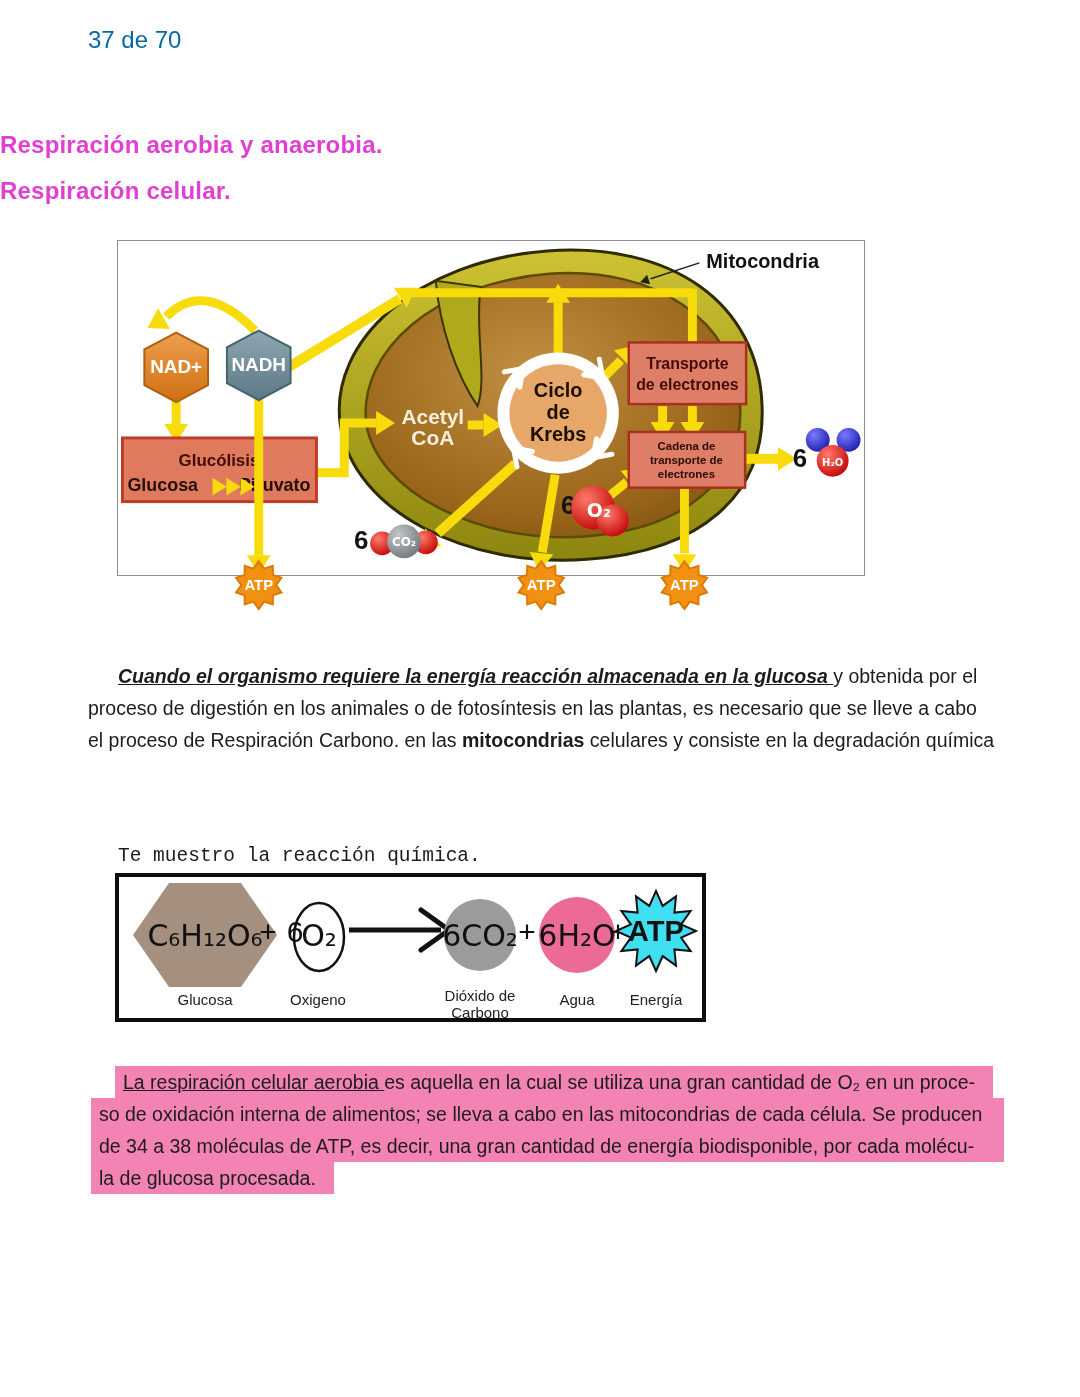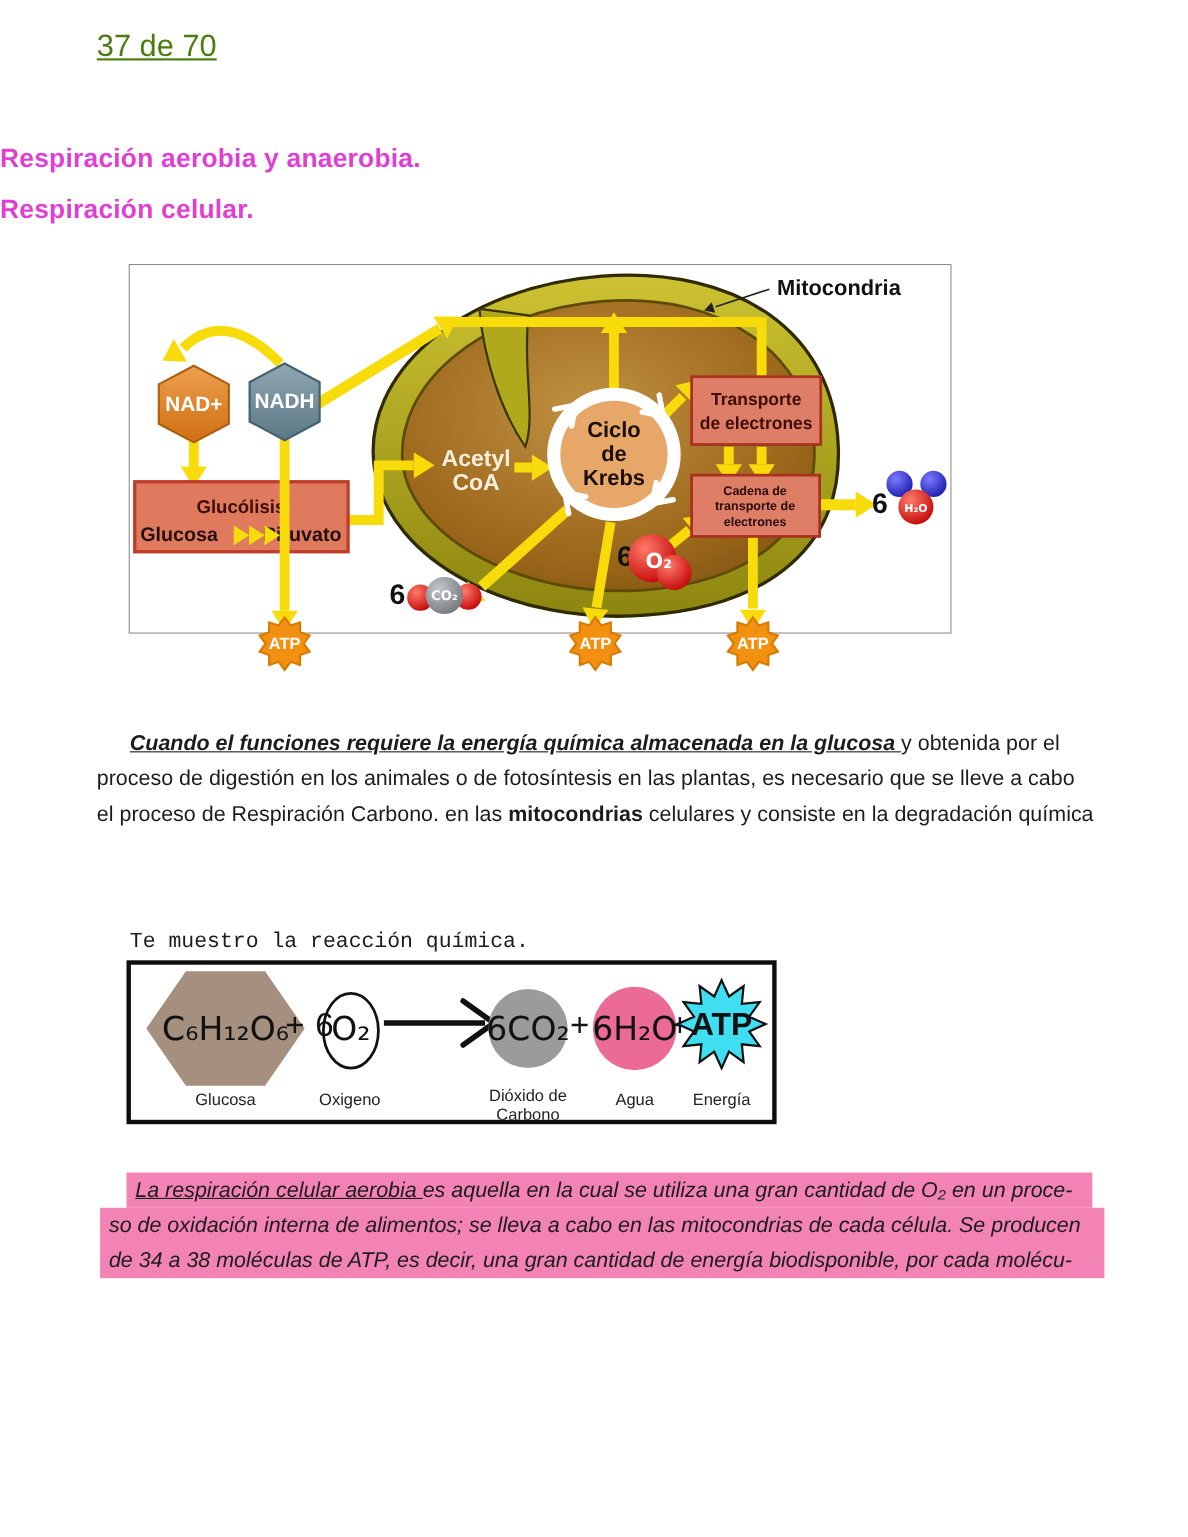--- a/index.html
+++ b/index.html
@@ -1,33 +1,33 @@
 <!DOCTYPE html>
 <html><head>
 <meta charset="utf-8">
 <style>
   html,body{margin:0;padding:0;background:#ffffff;}
   .page{position:relative;width:1080px;height:1397px;background:#ffffff;overflow:hidden;
         font-family:"Liberation Sans","DejaVu Sans",sans-serif;color:#1c1c1c;}
-  .pagenum{position:absolute;left:88px;top:26px;font-size:28px;color:#4d7c0f;
-           text-decoration:underline;}
+  .pagenum{position:absolute;left:88px;top:26px;font-size:24px;color:#0369a1;
+           }
   .title{position:absolute;left:0;width:852px;text-align:left;font-weight:bold;
          font-size:24px;color:#e13fd4;letter-spacing:.2px;}
   .title.l1{top:131px;}
   .title.l2{top:177px;}
   .diagram-box{position:absolute;left:117px;top:240px;width:748px;height:336px;
                border:1.5px solid #8f8f8f;background:#fff;box-sizing:border-box;}
   .para{position:absolute;left:88px;width:910px;font-size:19.5px;line-height:32px;}
   .para .ln{height:32px;white-space:nowrap;}
   .p1{top:660px;}
   .p1 .ln.indent{padding-left:30px;}
   .intro{position:absolute;left:118px;top:845px;font-size:19.5px;font-family:Liberation Mono, monospace;}
   .reaction-box{position:absolute;left:115px;top:873px;width:591px;height:149px;
                 border:4px solid #0d0d0d;background:#fff;box-sizing:border-box;}
-  .hl{top:1066px;width:807px;left:80px;font-style:italic;}
+  .hl{top:1066px;width:807px;left:80px;}
   .hl .ln{background:#f383b4;padding-left:8px;box-sizing:border-box;margin-left:11px;}
   .hl .ln.indent{margin-left:35px;width:878px;}
   .hl .ln.full{width:913px;}
   .hl .ln.last{width:243px;}
   svg text{font-family:"Liberation Sans","DejaVu Sans",sans-serif;}
   svg text.formula{font-family:"DejaVu Sans",sans-serif;}
 </style>
 </head>
 <body>
 
@@ -183,21 +183,21 @@
         <text x="0" y="1" text-anchor="middle" dominant-baseline="middle" font-size="15" font-weight="bold" fill="#fff">ATP</text>
       </g>
       <g transform="translate(568,346)">
         <polygon fill="#f29111" stroke="#d87b00" stroke-width="2" points="0.0,-24.0 5.4,-16.6 14.1,-19.4 14.2,-10.3 22.8,-7.4 17.5,0.0 22.8,7.4 14.2,10.3 14.1,19.4 5.4,16.6 0.0,24.0 -5.4,16.6 -14.1,19.4 -14.2,10.3 -22.8,7.4 -17.5,0.0 -22.8,-7.4 -14.2,-10.3 -14.1,-19.4 -5.4,-16.6"></polygon>
         <text x="0" y="1" text-anchor="middle" dominant-baseline="middle" font-size="15" font-weight="bold" fill="#fff">ATP</text>
       </g>
     </svg>
   </div>
 
   <div class="para p1">
-    <div class="ln indent"><span style="font-weight: bold; font-style: italic; text-decoration: underline;">Cuando el funciones requiere la energía química almacenada en la glucosa </span><span>y obtenida por el</span></div>
+    <div class="ln indent"><span style="font-weight: bold; font-style: italic; text-decoration: underline;">Cuando el organismo requiere la energía reacción almacenada en la glucosa </span><span>y obtenida por el</span></div>
     <div class="ln"><span>proceso de digestión en los animales o de fotosíntesis en las plantas, es necesario que se lleve a cabo</span></div>
     <div class="ln"><span>el proceso de Respiración Carbono. en las </span><span style="font-weight: bold;">mitocondrias</span><span> celulares y consiste en la degradación química</span></div>
   </div>
 
   <div class="intro">Te muestro la reacción química.</div>
 
   <div class="reaction-box">
     <svg width="583" height="141" viewBox="0 0 583 141">
       <polygon points="14,58 50,6 122,6 158,58 122,110 50,110" fill="#a5907f"></polygon>
       <text class="formula" x="86" y="60" text-anchor="middle" dominant-baseline="middle" font-size="30" fill="#111">C₆H₁₂O₆</text>
@@ -223,15 +223,16 @@
       <text x="361" y="137" text-anchor="middle" dominant-baseline="middle" font-size="15" fill="#222">Carbono</text>
       <text x="458" y="124" text-anchor="middle" dominant-baseline="middle" font-size="15" fill="#222">Agua</text>
       <text x="537" y="124" text-anchor="middle" dominant-baseline="middle" font-size="15" fill="#222">Energía</text>
     </svg>
   </div>
 
   <div class="para hl">
     <div class="ln indent"><span style="text-decoration: underline;">La respiración celular aerobia </span><span>es aquella en la cual se utiliza una gran cantidad de O₂ en un proce-</span></div>
     <div class="ln full"><span>so de oxidación interna de alimentos; se lleva a cabo en las mitocondrias de cada célula. Se producen</span></div>
     <div class="ln full"><span>de 34 a 38 moléculas de ATP, es decir, una gran cantidad de energía biodisponible, por cada molécu-</span></div>
+    <div class="ln last"><span>la de glucosa procesada.</span></div>
   </div>
 
 </div>
 
 </body></html>

